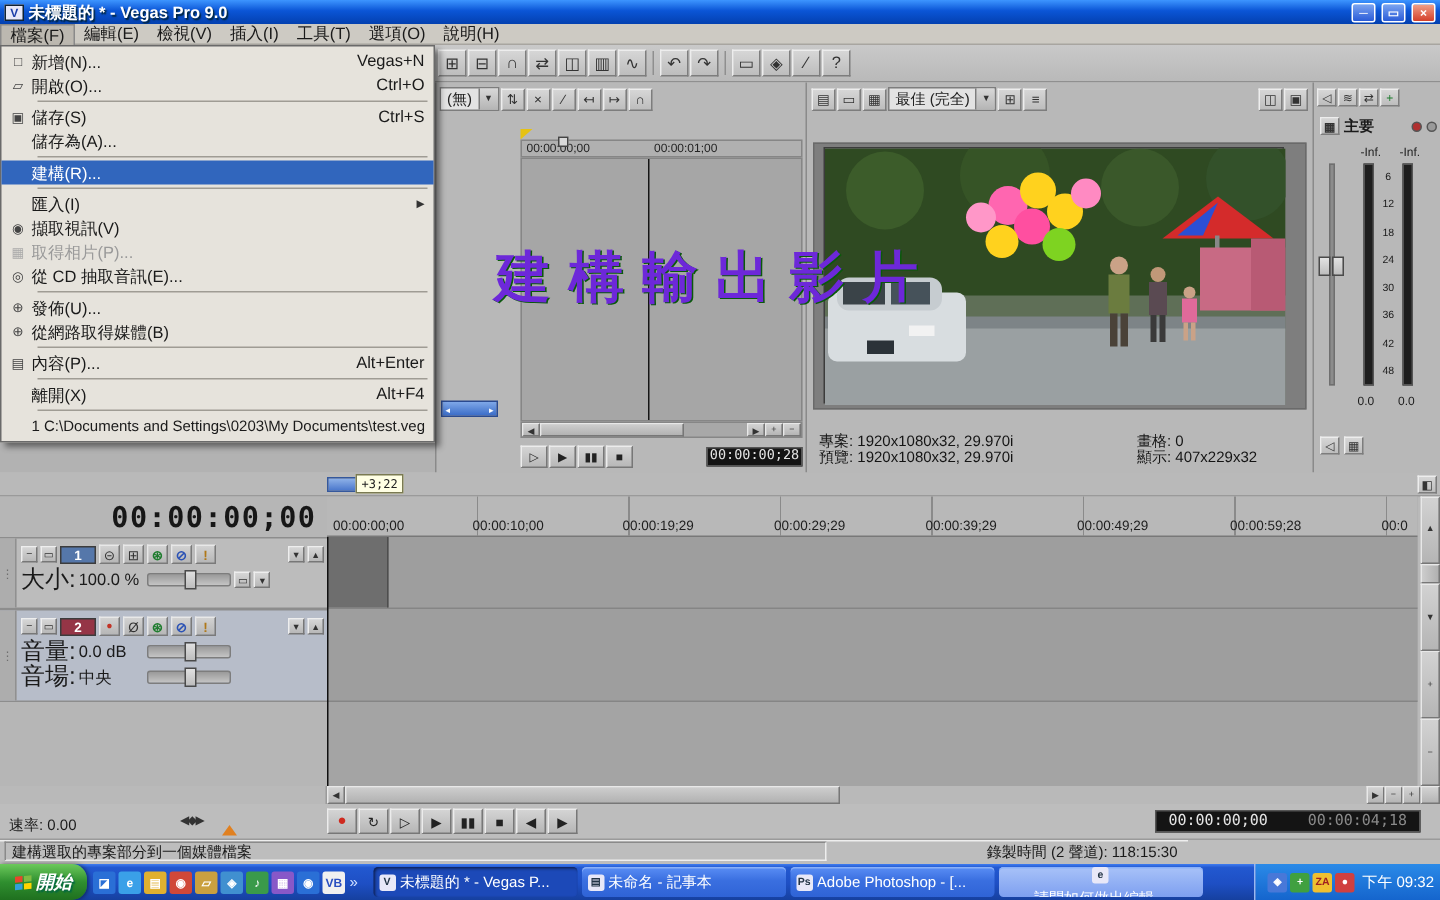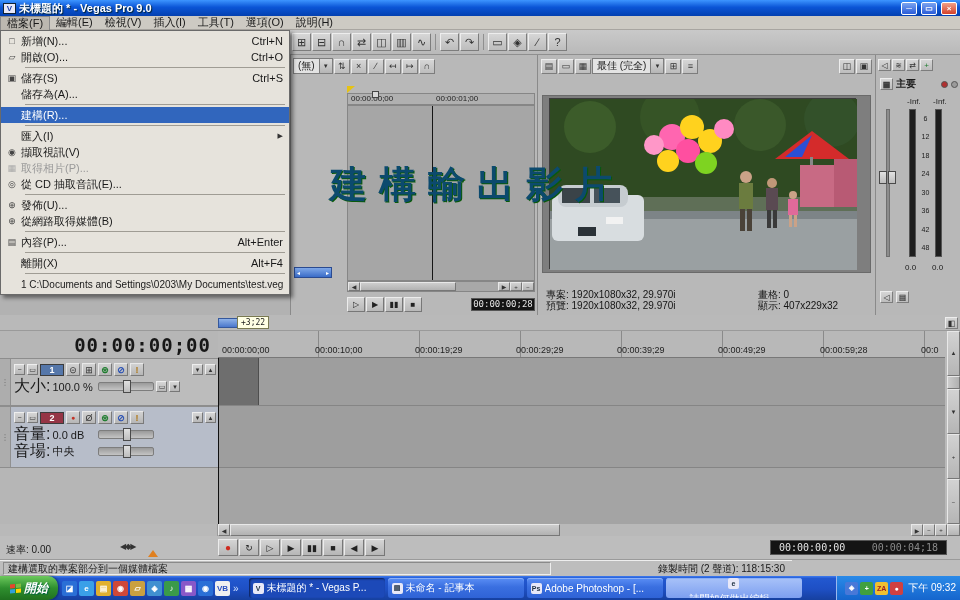--- a/index.html
+++ b/index.html
@@ -124,21 +124,21 @@
   .rate-scrub{position:absolute;left:120px;top:6px;font-size:8px;color:#333;letter-spacing:-1px;}
   .rate-tri{position:absolute;left:148px;top:14px;width:0;height:0;border-left:5px solid transparent;border-right:5px solid transparent;border-bottom:7px solid #e08020;}
   .tr-btns{position:absolute;left:218px;top:3px;display:flex;gap:1px;}
   .tr-btn{width:20px;height:17px;display:inline-flex;align-items:center;justify-content:center;font-size:9px;color:#222;background:linear-gradient(#d4d4d4,#b6b6b6);border:1px solid;border-color:#ececec #777 #777 #ececec;}
   .tr-btn .rec{color:#cf2a1f;font-size:10px;}
   .tc-strip{position:absolute;right:13px;top:4px;width:177px;height:15px;background:#141414;border:1px solid #555;display:flex;align-items:center;justify-content:space-between;padding:0 8px;font-size:10px;}
   .tc-strip .cur{color:#e4e4e4;}
   .tc-strip .end{color:#8a8a8a;}
 
   
-  .statusbar{position:absolute;left:0;top:560px;width:792px;height:16px;background:#bdbdbd;border-top:1px solid #eee;display:flex;align-items:center;gap:35px;}
+  .statusbar{position:absolute;left:0;top:560px;width:792px;height:16px;background:#bdbdbd;border-top:1px solid #eee;display:flex;align-items:flex-start;gap:35px;}
   .st-left{flex:1;height:13px;margin:0 3px;border:1px solid;border-color:#8a8a8a #eee #eee #8a8a8a;display:flex;align-items:center;padding:0 4px;font-size:10px;color:#1a1a1a;}
   .st-right{width:200px;height:13px;margin-right:3px;display:flex;align-items:center;justify-content:flex-end;font-size:10px;color:#1a1a1a;padding-right:4px;}
 
   
   .taskbar{position:absolute;left:0;top:576px;width:960px;height:24px;background:linear-gradient(180deg,#3f7cf0 0%,#2258d0 10%,#1e4fc4 55%,#16409f 100%);display:flex;align-items:center;}
   .startbtn{width:58px;height:24px;border-radius:0 10px 10px 0;background:linear-gradient(180deg,#6cc95c 0%,#2f8f2f 50%,#1f701f 100%);
     display:flex;align-items:center;justify-content:center;gap:3px;color:#fff;font-weight:bold;font-style:italic;font-size:12px;box-shadow:1px 0 3px rgba(0,0,0,.5);text-shadow:1px 1px 1px #064;}
   .flag{display:grid;grid-template-columns:5px 5px;grid-template-rows:4px 4px;gap:1px;transform:skewY(-6deg);}
   .flag span{display:block;}
   .ql{display:flex;align-items:center;gap:2px;padding:0 4px;}
@@ -176,21 +176,21 @@
   .mi .ml{flex:1;white-space:nowrap;overflow:hidden;}
   .mi .ms{color:#1a1a1a;margin-left:8px;white-space:nowrap;}
   .mi .ma{font-size:7px;color:#333;margin-left:6px;}
   .mi.hl{background:#3166bd;color:#fff;}
   .mi.hl .ms,.mi.hl .mic{color:#fff;}
   .mi.dis{color:#9a9a9a;}
   .mi.dis .mic{color:#aaa;}
   .msep{height:1px;background:#9f9c94;margin:2px 4px 2px 24px;}
 
   
-  .overlay-text{position:absolute;left:330px;top:160px;z-index:60;font-size:37px;font-weight:bold;color:#0c4a6e;letter-spacing:12px;white-space:nowrap;text-shadow:1px 1px 0 #0a5a0a;}
+  .overlay-text{position:absolute;left:330px;top:160px;z-index:60;font-size:37px;font-weight:bold;color:#6d28d9;letter-spacing:12px;white-space:nowrap;text-shadow:1px 1px 0 #0a5a0a;}
 </style>
 </head>
 <body>
 
 <div class="screen">
 
   <div class="titlebar">
     <span class="appicon">V</span>
     <span class="title">未標題的 * - Vegas Pro 9.0</span>
     <span class="wbtn">─</span>
@@ -573,21 +573,21 @@
       <span class="tri">ZA</span>
       <span class="tri">●</span>
       <span class="clock">下午 09:32</span>
     </div>
   </div>
 
   <div class="filemenu">
     <div class="mi">
       <span class="mic">□</span>
       <span class="ml">新增(N)...</span>
-      <span class="ms">Ctrl+N</span>
+      <span class="ms">Vegas+N</span>
     </div>
     <div class="mi">
       <span class="mic">▱</span>
       <span class="ml">開啟(O)...</span>
       <span class="ms">Ctrl+O</span>
     </div>
     <div class="msep"></div>
     <div class="mi">
       <span class="mic">▣</span>
       <span class="ml">儲存(S)</span>

